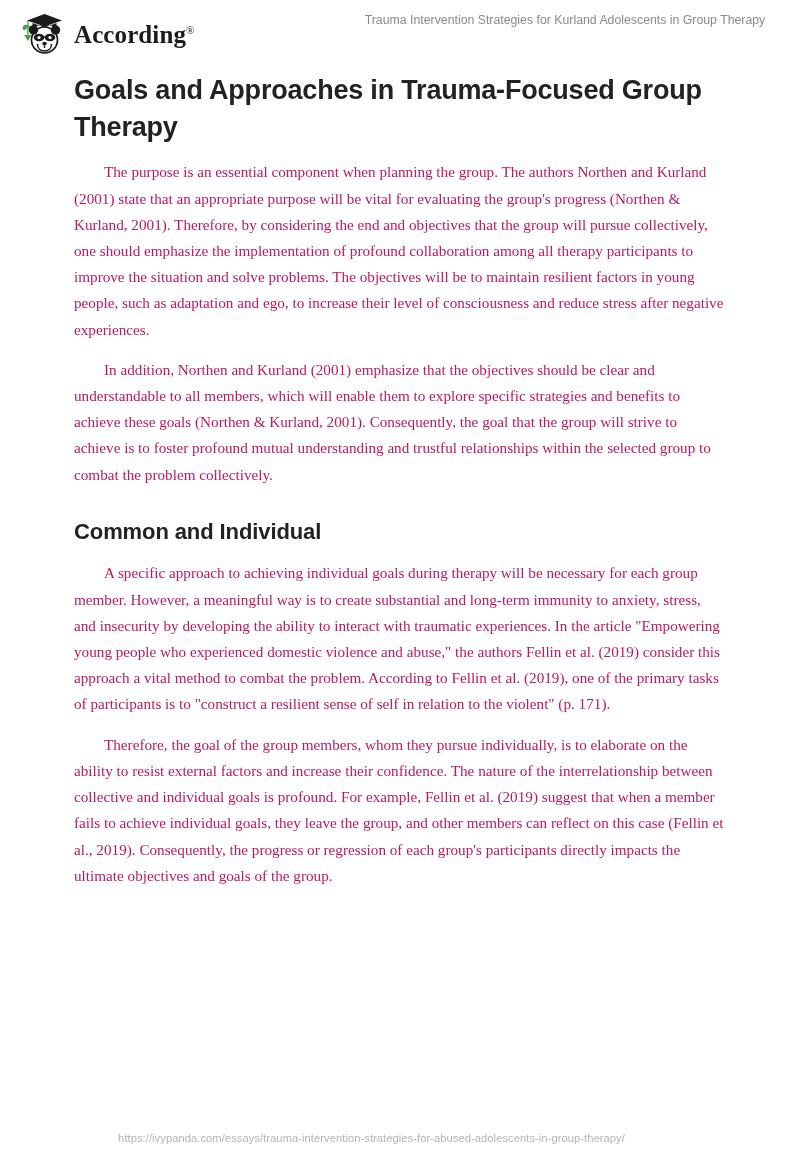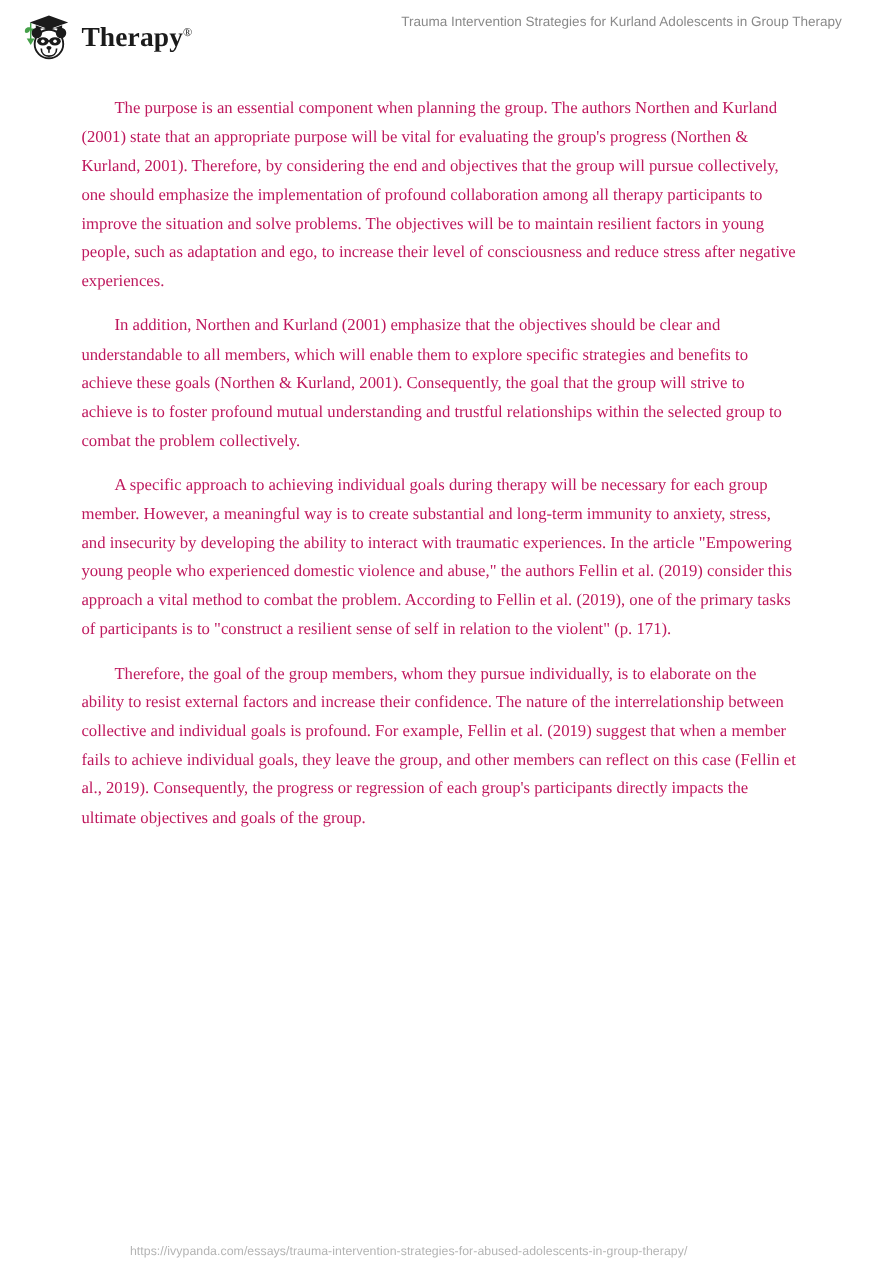--- a/index.html
+++ b/index.html
@@ -156,32 +156,34 @@
 
         <g fill="none" stroke="#1b1b1b" stroke-width="3">
           <path d="M41 66 C41 76, 48 80, 55 80 C62 80, 69 76, 69 66"></path>
         </g>
         <g fill="#1b1b1b">
           <ellipse cx="55" cy="65" rx="4.6" ry="3.4"></ellipse>
           <rect x="53.6" y="66" width="2.8" height="8"></rect>
         </g>
       </svg>
     </span>
-    <span class="brand-name"><span>Therapy</span><sup>®</sup></span>
+    <span class="brand-name"><span>According</span><sup>®</sup></span>
   </div>
 
   <div class="header-title">Trauma Intervention Strategies for Kurland Adolescents in Group Therapy</div>
 </div>
 
 <div class="doc">
 
+  <h1 class="doc-title">Goals and Approaches in Trauma-Focused Group Therapy</h1>
 
   <p class="para">The purpose is an essential component when planning the group. The authors Northen and Kurland (2001) state that an appropriate purpose will be vital for evaluating the group's progress (Northen &amp; Kurland, 2001). Therefore, by considering the end and objectives that the group will pursue collectively, one should emphasize the implementation of profound collaboration among all therapy participants to improve the situation and solve problems. The objectives will be to maintain resilient factors in young people, such as adaptation and ego, to increase their level of consciousness and reduce stress after negative experiences.</p>
   <p class="para">In addition, Northen and Kurland (2001) emphasize that the objectives should be clear and understandable to all members, which will enable them to explore specific strategies and benefits to achieve these goals (Northen &amp; Kurland, 2001). Consequently, the goal that the group will strive to achieve is to foster profound mutual understanding and trustful relationships within the selected group to combat the problem collectively.</p>
 
+  <h2 class="doc-subtitle">Common and Individual</h2>
 
   <p class="para">A specific approach to achieving individual goals during therapy will be necessary for each group member. However, a meaningful way is to create substantial and long-term immunity to anxiety, stress, and insecurity by developing the ability to interact with traumatic experiences. In the article "Empowering young people who experienced domestic violence and abuse," the authors Fellin et al. (2019) consider this approach a vital method to combat the problem. According to Fellin et al. (2019), one of the primary tasks of participants is to "construct a resilient sense of self in relation to the violent" (p. 171).</p>
   <p class="para">Therefore, the goal of the group members, whom they pursue individually, is to elaborate on the ability to resist external factors and increase their confidence. The nature of the interrelationship between collective and individual goals is profound. For example, Fellin et al. (2019) suggest that when a member fails to achieve individual goals, they leave the group, and other members can reflect on this case (Fellin et al., 2019). Consequently, the progress or regression of each group's participants directly impacts the ultimate objectives and goals of the group.</p>
 
 </div>
 
 <div class="page-footer">
   <a class="footer-url" href="#">https://ivypanda.com/essays/trauma-intervention-strategies-for-abused-adolescents-in-group-therapy/</a>
 </div>
 

